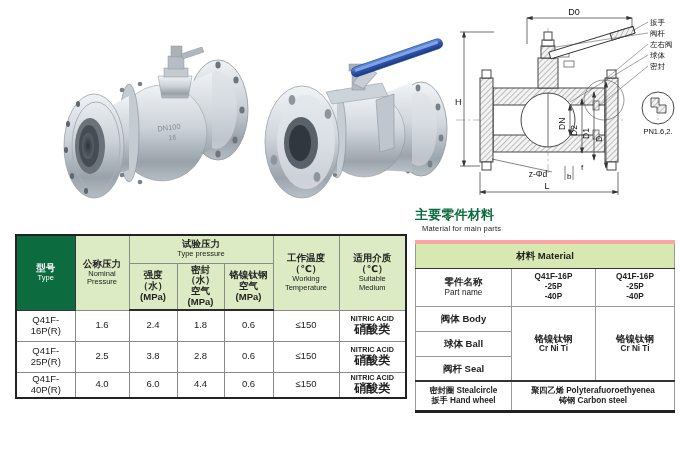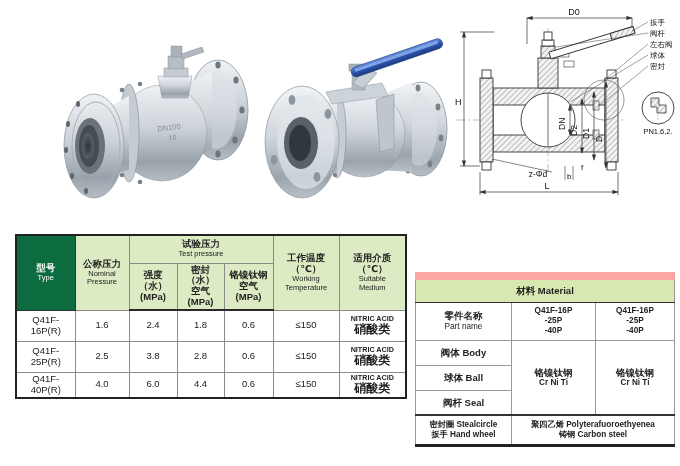--- a/index.html
+++ b/index.html
@@ -18,21 +18,21 @@
   .spec .hgreen{background:#dcebc3;}
   .spec .hdark{background:#0d6b40;color:#fff;border-color:#333;}
   .spec .hdr-bottom td{border-bottom:2px solid #2a2a2a;}
   .zh{font-size:9.5px;font-weight:bold;display:block;}
   .en{font-size:7.5px;font-weight:normal;display:block;color:#1d1d1d;}
   .dat{font-size:9.5px;}
   .medium-cell .l1{font-size:7.2px;font-weight:bold;display:block;}
   .medium-cell .l2{font-size:12px;font-weight:bold;display:block;}
 
   
-  .mat{width:259px;border-top:8px solid #fca5a5;border-bottom:3px solid #222;font-size:9.5px;margin-top:32px;}
+  .mat{width:259px;border-top:4px solid #fca5a5;border-bottom:3px solid #222;font-size:9.5px;}
   .mat td{border:1px solid #9a9a9a;text-align:center;vertical-align:middle;padding:1px 2px;line-height:1.2;}
   .mat .band{background:#d7e8b0;font-weight:bold;font-size:9.5px;border-bottom:1.5px solid #333;}
   .mat .lastrow td{border-top:2px solid #333;}
   .mat .sm{font-size:8.2px;display:block;}
   .mat .bld{font-weight:bold;}
 </style>
 </head>
 <body>
 
 <div id="page">
@@ -294,21 +294,21 @@
         <span class="zh">型号</span>
         <span class="en" style="color:#fff">Type</span>
       </td>
       <td class="hgreen" rowspan="2">
         <span class="zh">公称压力</span>
         <span class="en">Nominal</span>
         <span class="en">Pressure</span>
       </td>
       <td class="hgreen" colspan="3">
         <span class="zh">试验压力</span>
-        <span class="en">Test pressure</span>
+        <span class="en">Type pressure</span>
       </td>
       <td class="hgreen" rowspan="2">
         <span class="zh">工作温度（℃）</span>
         <span class="en">Working</span>
         <span class="en">Temperature</span>
       </td>
       <td class="hgreen" rowspan="2">
         <span class="zh">适用介质（℃）</span>
         <span class="en">Suitable</span>
         <span class="en">Medium</span>
@@ -360,20 +360,23 @@
       <td class="dat">0.6</td>
       <td class="dat">≤150</td>
       <td class="medium-cell">
         <span class="l1">NITRIC ACID</span>
         <span class="l2">硝酸类</span>
       </td>
     </tr>
   </tbody>
     </table>
 
+  <div class="abs sec-title" style="left:415px;top:206px">
+    <span>主要零件材料</span><span class="en">Material for main parts</span>
+  </div>
 
   <table class="mat abs" style="left:415px;top:240px">
     <colgroup>
         <col style="width:96px">
         <col style="width:84px">
         <col style="width:79px">
       </colgroup>
     <tbody>
         <tr style="height:26px">
       <td class="band" colspan="3">材料 Material</td>

